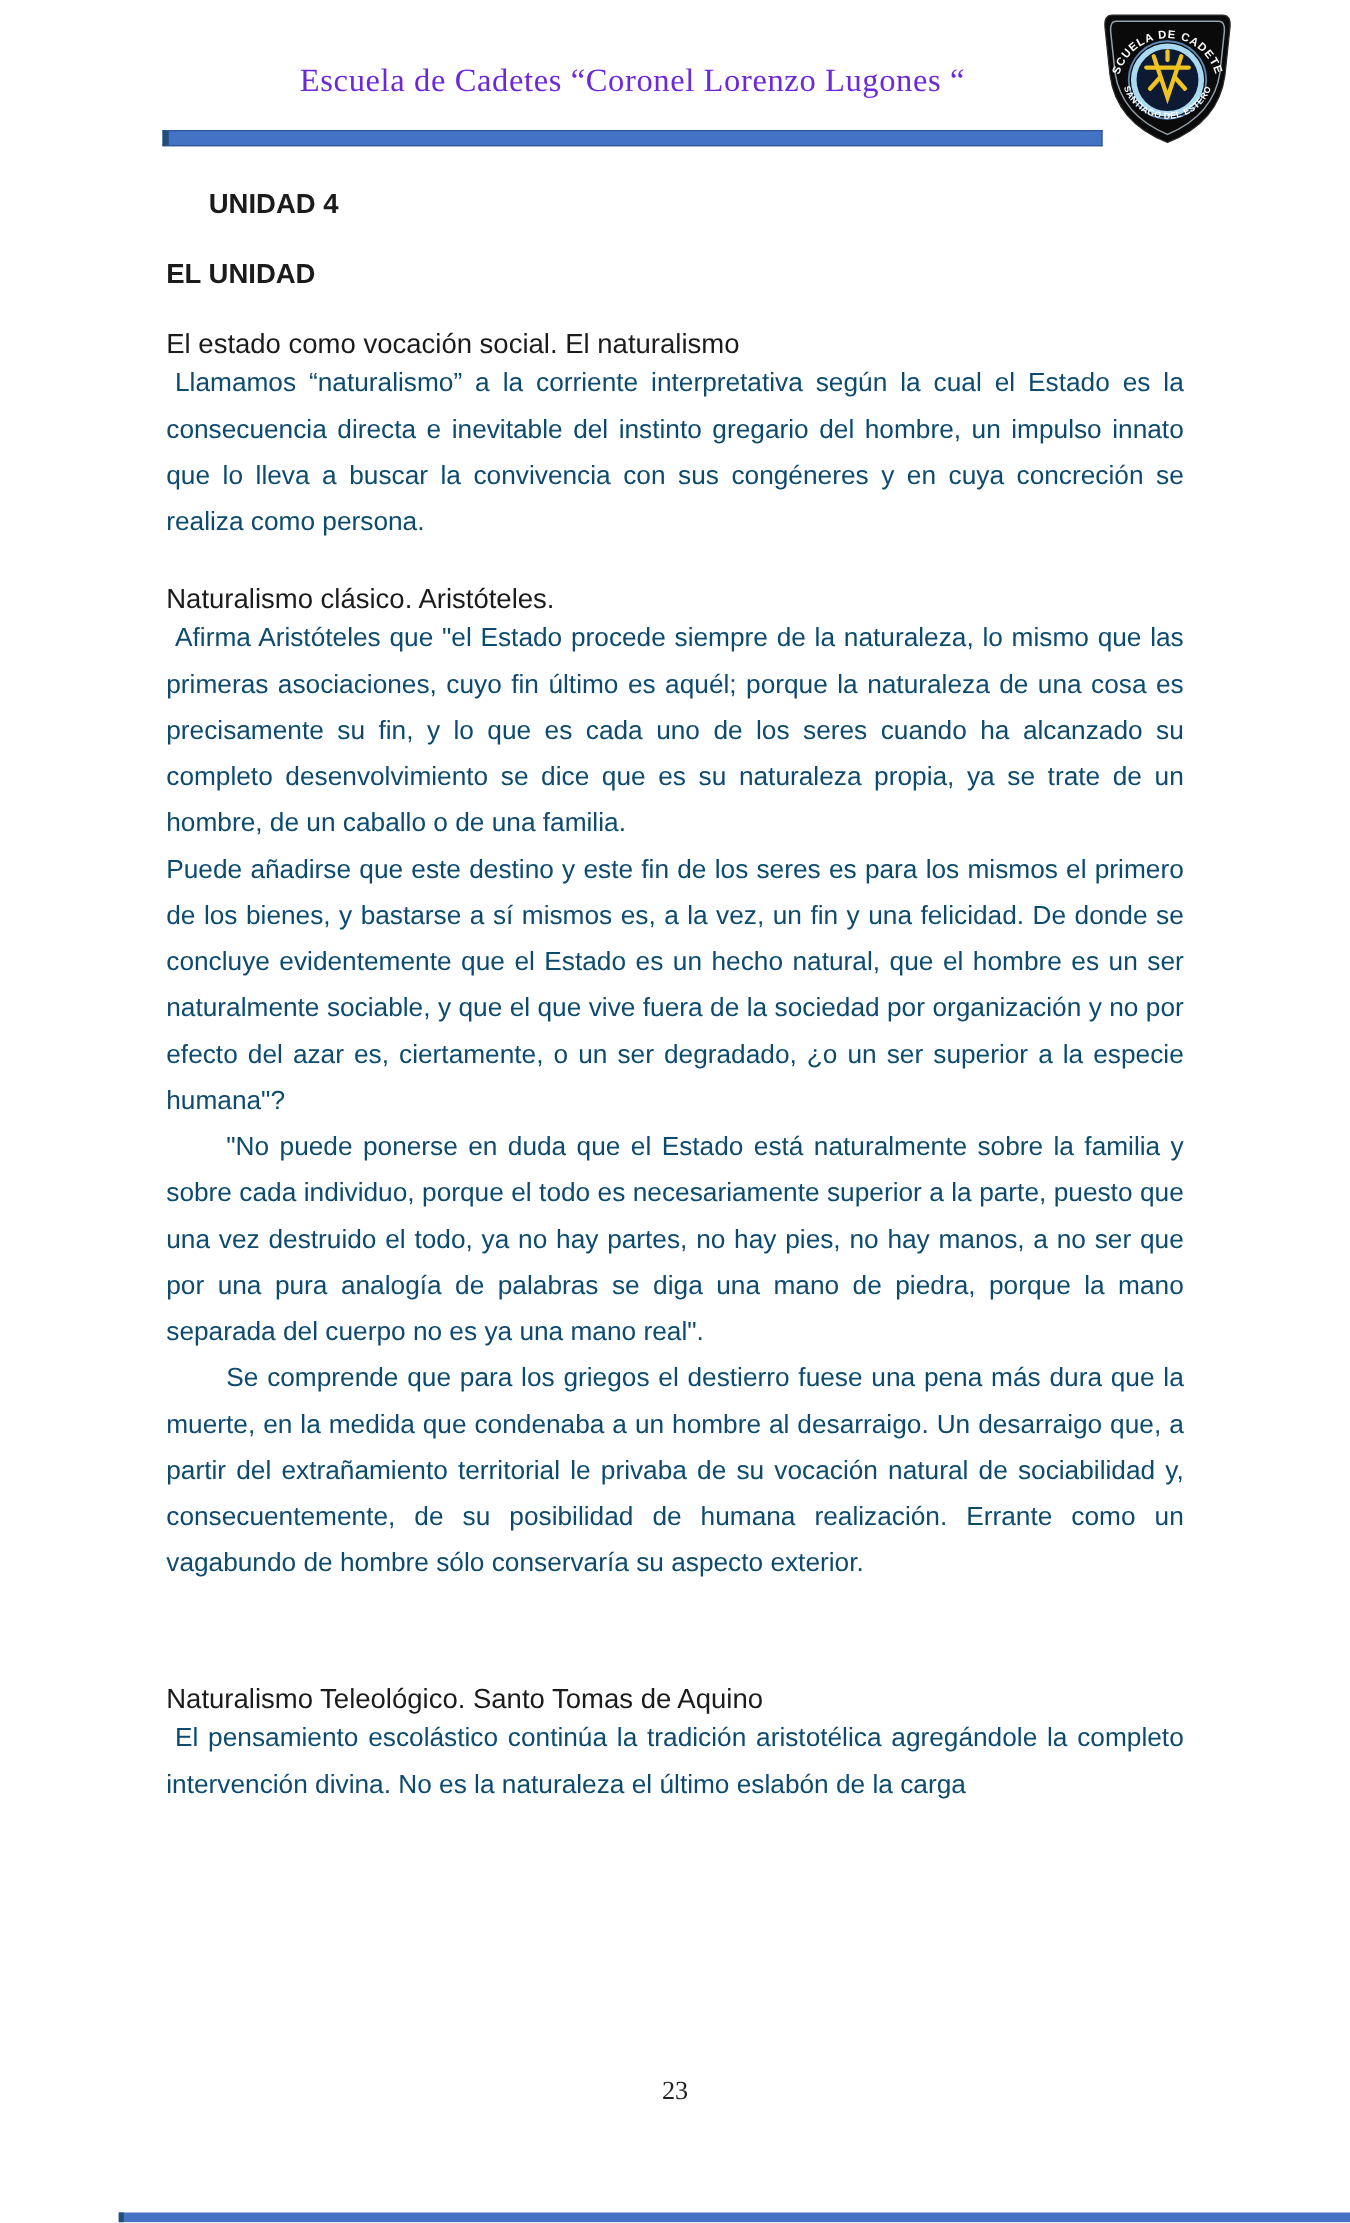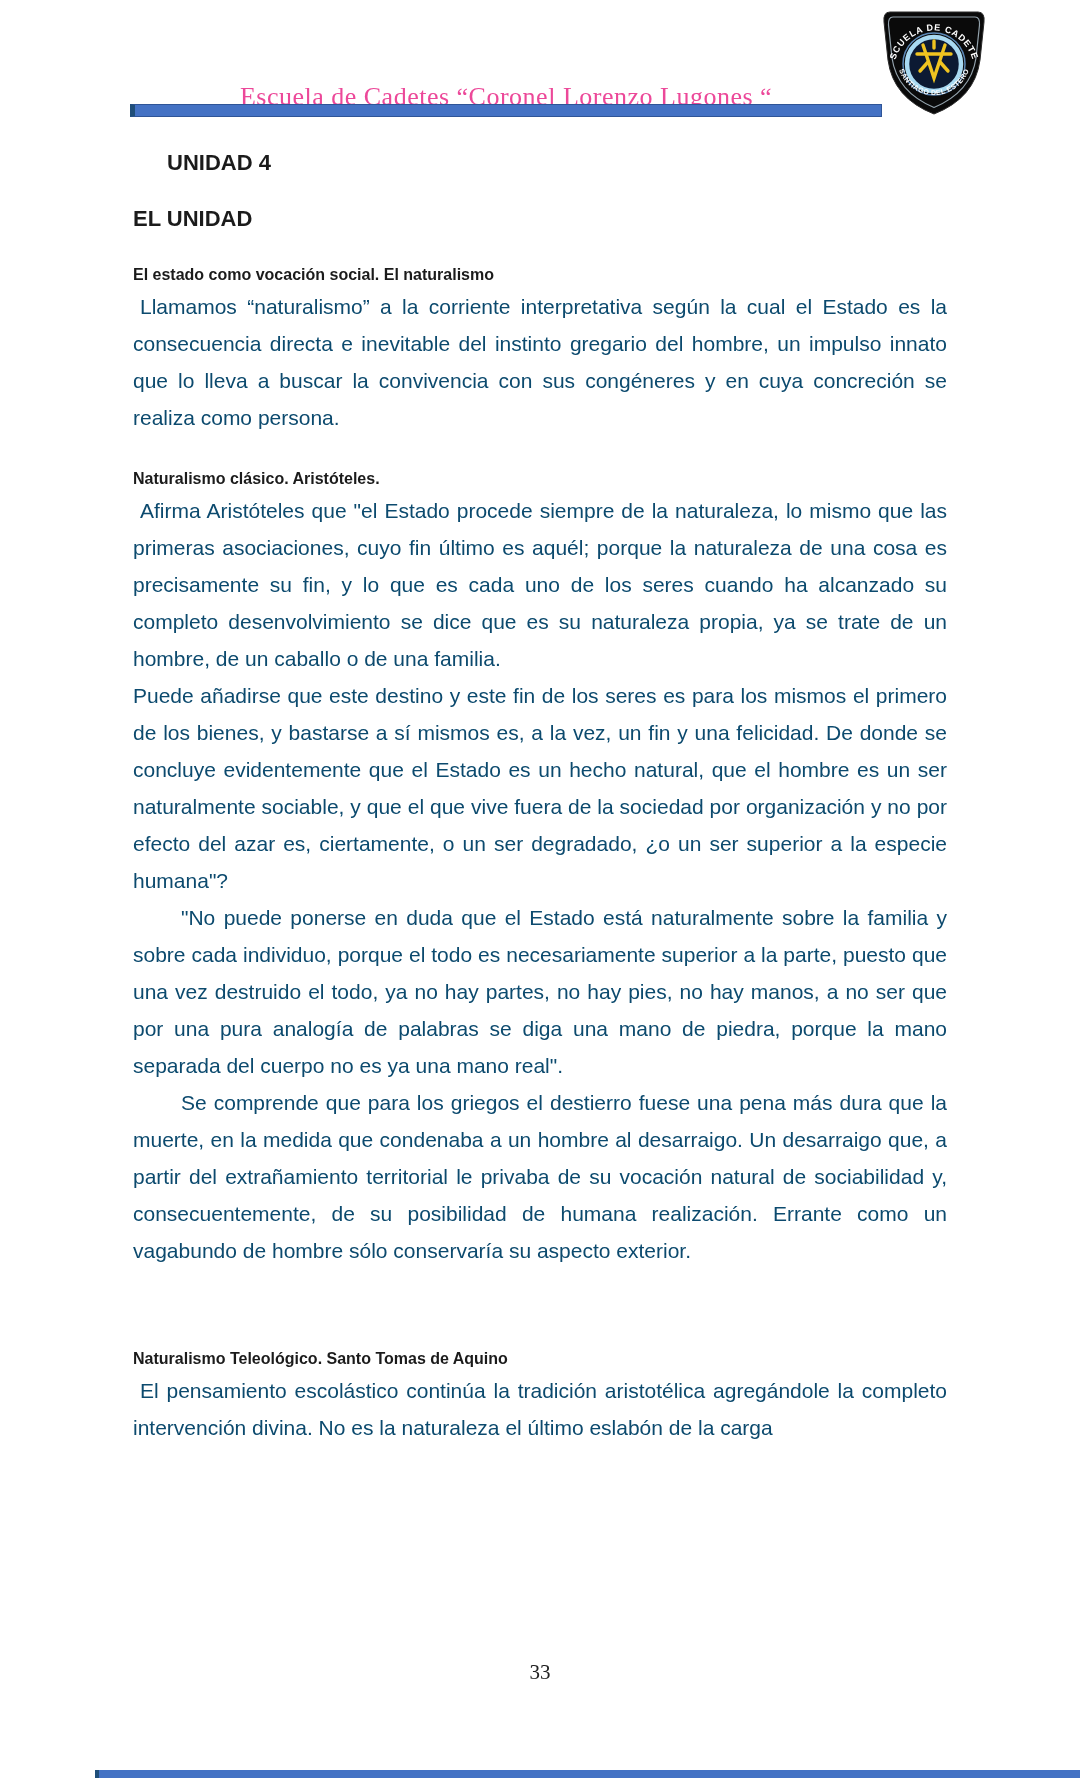--- a/index.html
+++ b/index.html
@@ -15,22 +15,21 @@
   }
   .school-title {
     position: absolute;
     left: 130px;
     top: 50px;
     width: 752px;
     text-align: center;
     font-family: "Liberation Serif", serif;
     font-size: 26px;
     letter-spacing: 0.5px;
-    color: #ec4899;
-    margin-top: 32px;
+    color: #6d28d9;
   }
   .header-rule {
     position: absolute;
     left: 130px;
     top: 104px;
     width: 752px;
     height: 13px;
     background: #4472C4;
     border: 1px solid #2f5597;
     border-left: 5px solid #1f4e79;
@@ -63,22 +62,22 @@
     line-height: 26px;
     margin-left: 34px;
   }
   .doc-title {
     font-size: 22px;
     font-weight: bold;
     line-height: 26px;
     margin-top: 30px;
   }
   .section-heading {
-    font-size: 16px;
-    font-weight: bold;
+    font-size: 22px;
+    font-weight: normal;
     line-height: 27px;
     margin-top: 29px;
   }
   .section-heading.big-gap {
     margin-top: 76px;
   }
   .content p {
     font-size: 21px;
     line-height: 37px;
     text-align: justify;
@@ -144,17 +143,17 @@
     <p class="p-space">Afirma Aristóteles que "el Estado procede siempre de la naturaleza, lo mismo que las primeras asociaciones, cuyo fin último es aquél; porque la naturaleza de una cosa es precisamente su fin, y lo que es cada uno de los seres cuando ha alcanzado su completo desenvolvimiento se dice que es su naturaleza propia, ya se trate de un hombre, de un caballo o de una familia.</p>
     <p class="p-none">Puede añadirse que este destino y este fin de los seres es para los mismos el primero de los bienes, y bastarse a sí mismos es, a la vez, un fin y una felicidad. De donde se concluye evidentemente que el Estado es un hecho natural, que el hombre es un ser naturalmente sociable, y que el que vive fuera de la sociedad por organización y no por efecto del azar es, ciertamente, o un ser degradado, ¿o un ser superior a la especie humana"?</p>
     <p class="p-indent">"No puede ponerse en duda que el Estado está naturalmente sobre la familia y sobre cada individuo, porque el todo es necesariamente superior a la parte, puesto que una vez destruido el todo, ya no hay partes, no hay pies, no hay manos, a no ser que por una pura analogía de palabras se diga una mano de piedra, porque la mano separada del cuerpo no es ya una mano real".</p>
     <p class="p-indent">Se comprende que para los griegos el destierro fuese una pena más dura que la muerte, en la medida que condenaba a un hombre al desarraigo. Un desarraigo que, a partir del extrañamiento territorial le privaba de su vocación natural de sociabilidad y, consecuentemente, de su posibilidad de humana realización. Errante como un vagabundo de hombre sólo conservaría su aspecto exterior.</p>
 
     <div class="section-heading big-gap">Naturalismo Teleológico. Santo Tomas de Aquino</div>
     <p class="p-space">El pensamiento escolástico continúa la tradición aristotélica agregándole la completo intervención divina. No es la naturaleza el último eslabón de la carga</p>
 
   </div>
 
-  <div class="page-number">33</div>
+  <div class="page-number">23</div>
 
   <div class="footer-rule"></div>
 
 </div>
 
 </body></html>

